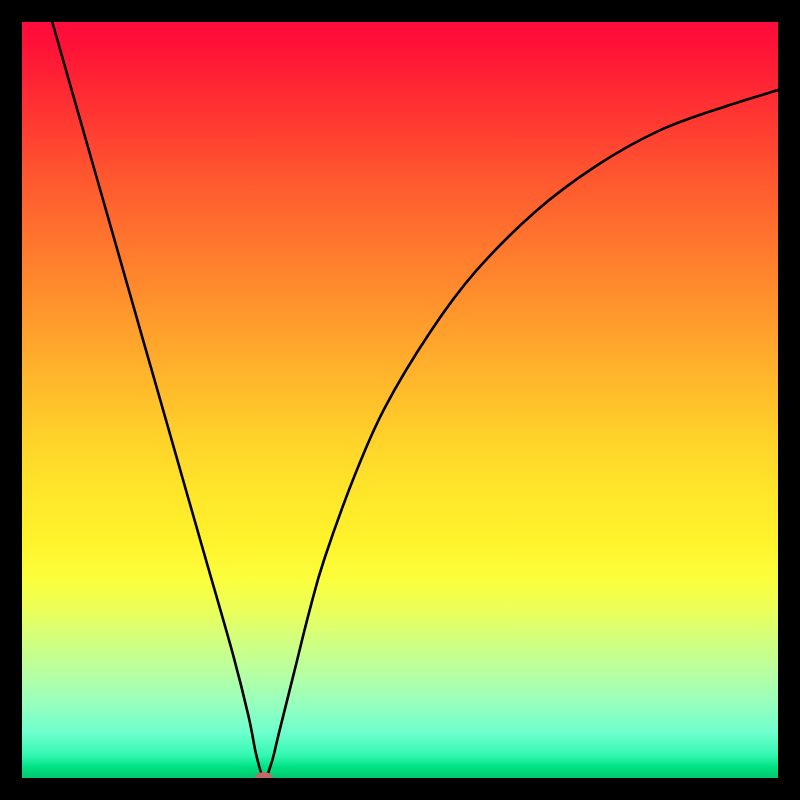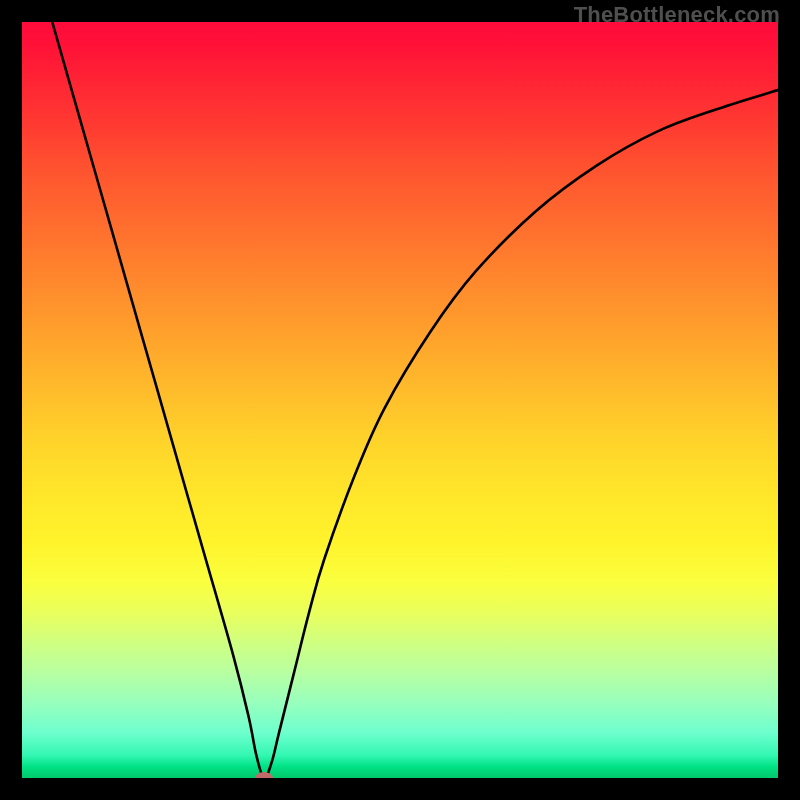--- a/index.html
+++ b/index.html
@@ -67,21 +67,20 @@
     height: 12px;
     border-radius: 50%;
     background: #c16868;
     transform: translate(-50%, -50%);
   }
 </style>
 </head>
 <body>
 
 <div class="outer">
-  <div class="watermark">TheBottleneck.com</div>
   <div class="plot">
     <div class="gradient"></div>
     <svg class="curve" viewBox="0 0 756 756" preserveAspectRatio="none">
       <path id="curve-path" fill="none" stroke="#000000" stroke-width="2.6" stroke-linejoin="round" stroke-linecap="round" d="M 30.24 0.00 C 35.68 19.05, 49.59 67.74, 60.48 105.84 C 71.37 143.94, 79.83 173.58, 90.72 211.68 C 101.61 249.78, 110.07 279.42, 120.96 317.52 C 131.85 355.62, 140.31 385.26, 151.20 423.36 C 162.09 461.46, 170.55 491.10, 181.44 529.20 C 192.33 567.30, 203.52 605.10, 211.68 635.04 C 219.84 664.98, 222.72 677.83, 226.80 695.52 C 230.88 713.21, 231.64 722.43, 234.36 733.32 C 237.08 744.21, 239.20 754.64, 241.92 756.00 C 244.64 757.36, 246.76 749.04, 249.48 740.88 C 252.20 732.72, 252.96 726.97, 257.04 710.64 C 261.12 694.31, 266.72 671.93, 272.16 650.16 C 277.60 628.39, 281.84 610.09, 287.28 589.68 C 292.72 569.27, 294.24 561.25, 302.40 536.76 C 310.56 512.27, 321.75 480.82, 332.64 453.60 C 343.53 426.38, 349.27 411.42, 362.88 385.56 C 376.49 359.70, 391.91 334.45, 408.24 309.96 C 424.57 285.47, 434.55 271.25, 453.60 249.48 C 472.65 227.71, 492.31 208.05, 514.08 189.00 C 535.85 169.95, 552.79 157.93, 574.56 143.64 C 596.33 129.35, 613.27 119.83, 635.04 109.62 C 656.81 99.41, 673.75 94.42, 695.52 86.94 C 717.29 79.46, 745.11 71.44, 756.00 68.04"></path>
     </svg>
     <div class="marker" id="marker" style="left: 241.92px; top: 756px; background: rgb(193, 104, 104);"></div>
   </div>
 </div>
 
 </body></html>

